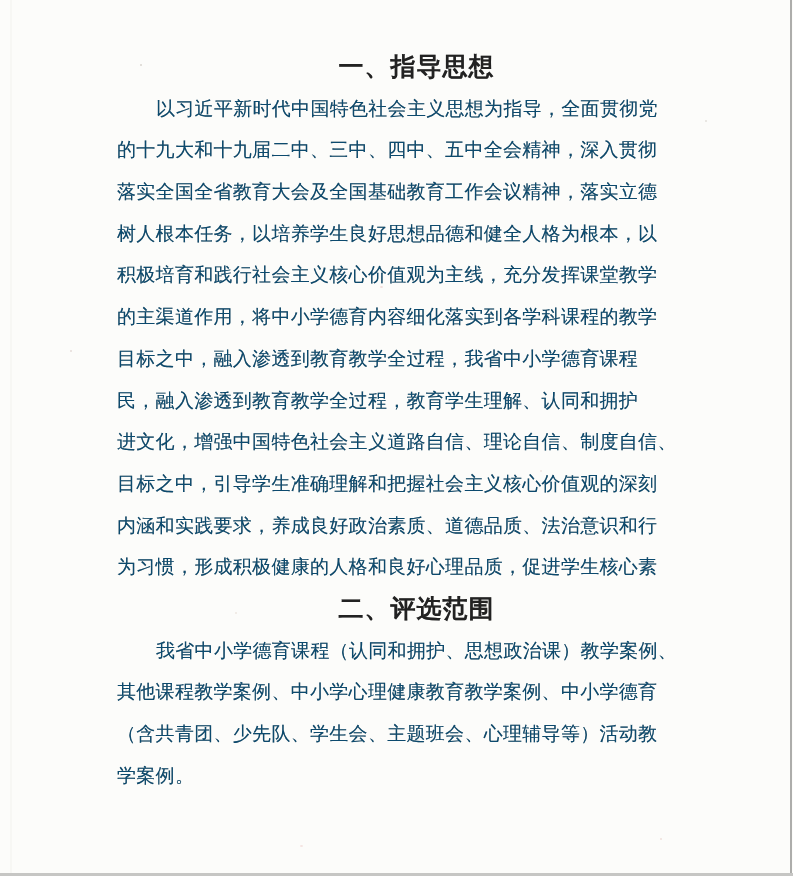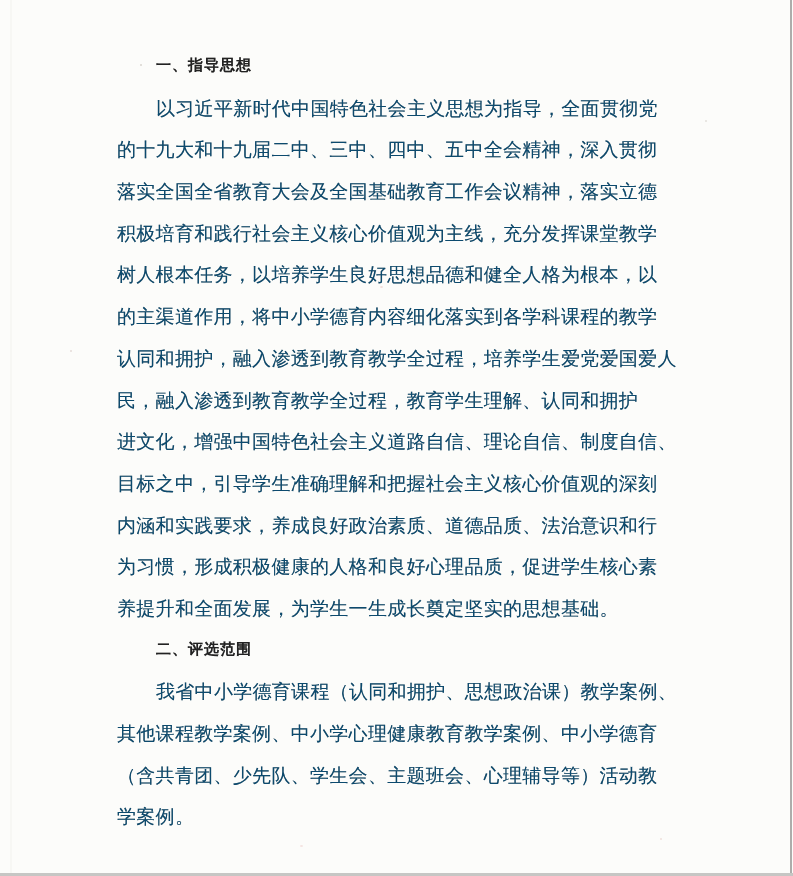--- a/index.html
+++ b/index.html
@@ -59,47 +59,47 @@
     font-family: "Liberation Serif", "DejaVu Serif", serif;
     font-size: 19px;
     color: #0c4a6e;
     text-shadow: 0 0 0.5px rgba(40,40,40,0.45);
     letter-spacing: 0.3px;
   }
   .line.indent {
     padding-left: 39px;
   }
   .line.heading {
-    font-family: Liberation Mono, monospace;
+    font-family: Liberation Serif, serif;
     font-weight: 700;
-    font-size: 15px;
+    font-size: 25px;
     letter-spacing: 1px;
     color: #222;
+    text-align: center;
   }
 </style>
 </head>
 <body>
 
 <div class="page">
 
   <div class="textblock">
     <div class="line heading indent">一、指导思想</div>
     <div class="line indent">以习近平新时代中国特色社会主义思想为指导，全面贯彻党</div>
     <div class="line">的十九大和十九届二中、三中、四中、五中全会精神，深入贯彻</div>
     <div class="line">落实全国全省教育大会及全国基础教育工作会议精神，落实立德</div>
+    <div class="line">树人根本任务，以培养学生良好思想品德和健全人格为根本，以</div>
     <div class="line">积极培育和践行社会主义核心价值观为主线，充分发挥课堂教学</div>
-    <div class="line">树人根本任务，以培养学生良好思想品德和健全人格为根本，以</div>
     <div class="line">的主渠道作用，将中小学德育内容细化落实到各学科课程的教学</div>
-    <div class="line">认同和拥护，融入渗透到教育教学全过程，培养学生爱党爱国爱人</div>
+    <div class="line">目标之中，融入渗透到教育教学全过程，我省中小学德育课程</div>
     <div class="line">民，融入渗透到教育教学全过程，教育学生理解、认同和拥护</div>
     <div class="line">进文化，增强中国特色社会主义道路自信、理论自信、制度自信、</div>
     <div class="line">目标之中，引导学生准确理解和把握社会主义核心价值观的深刻</div>
     <div class="line">内涵和实践要求，养成良好政治素质、道德品质、法治意识和行</div>
     <div class="line">为习惯，形成积极健康的人格和良好心理品质，促进学生核心素</div>
-    <div class="line">养提升和全面发展，为学生一生成长奠定坚实的思想基础。</div>
     <div class="line heading indent">二、评选范围</div>
     <div class="line indent">我省中小学德育课程（认同和拥护、思想政治课）教学案例、</div>
     <div class="line">其他课程教学案例、中小学心理健康教育教学案例、中小学德育</div>
     <div class="line">（含共青团、少先队、学生会、主题班会、心理辅导等）活动教</div>
     <div class="line">学案例。</div>
   </div>
 
   <div class="crease-left"></div>
   <div class="edge-right"></div>
   <div class="edge-bottom"></div>

